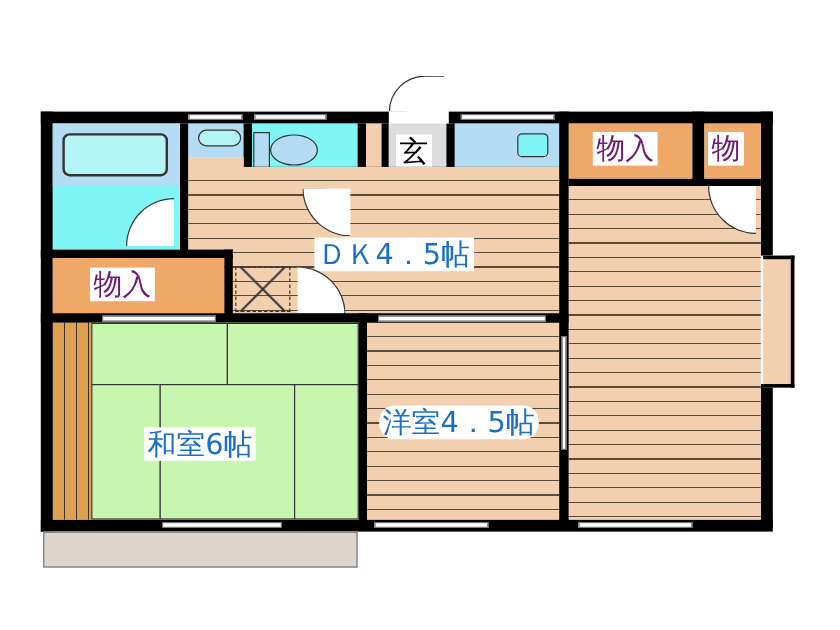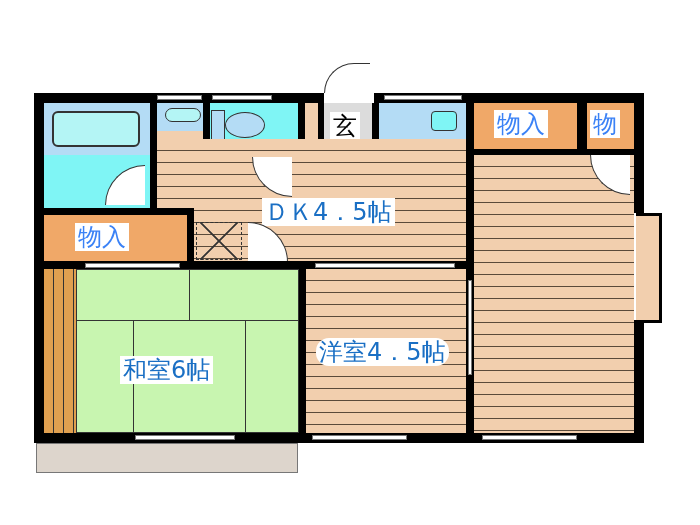--- a/index.html
+++ b/index.html
@@ -2,21 +2,21 @@
 <html><head>
 <meta charset="utf-8">
 <style>
   html,body{margin:0;padding:0;background:#ffffff;}
   body{width:700px;height:525px;position:relative;overflow:hidden;font-family:"DejaVu Sans",sans-serif;}
   .abs{position:absolute;box-sizing:border-box;}
   .wall{background:#000;}
   .floor{background:repeating-linear-gradient(to bottom,#f2cfae 0px,#f2cfae 11px,#5a4a3a 11px,#5a4a3a 12px);}
   .tatami{background:#c8f5b0;border:1px solid #333;}
   .label{background:#fff;color:#1a6fc4;font-size:24px;line-height:28px;padding:0 3px;white-space:nowrap;text-align:right;}
-  .olabel{background:#fff;color:#3b82f6;font-size:24px;line-height:28px;padding:0 3px;white-space:nowrap;}
+  .olabel{background:#fff;color:#701a75;font-size:24px;line-height:28px;padding:0 3px;white-space:nowrap;}
   .win{background:#fff;border:1px solid #777;}
 </style>
 </head>
 <body>
 
 <div class="abs" style="left:0;top:0;width:700px;height:525px;">
 
   <div class="abs wall" style="left:34px;top:93px;width:290px;height:10px;"></div>
   <div class="abs wall" style="left:374px;top:93px;width:270px;height:10px;"></div>
   <div class="abs wall" style="left:34px;top:93px;width:10px;height:350px;"></div>

